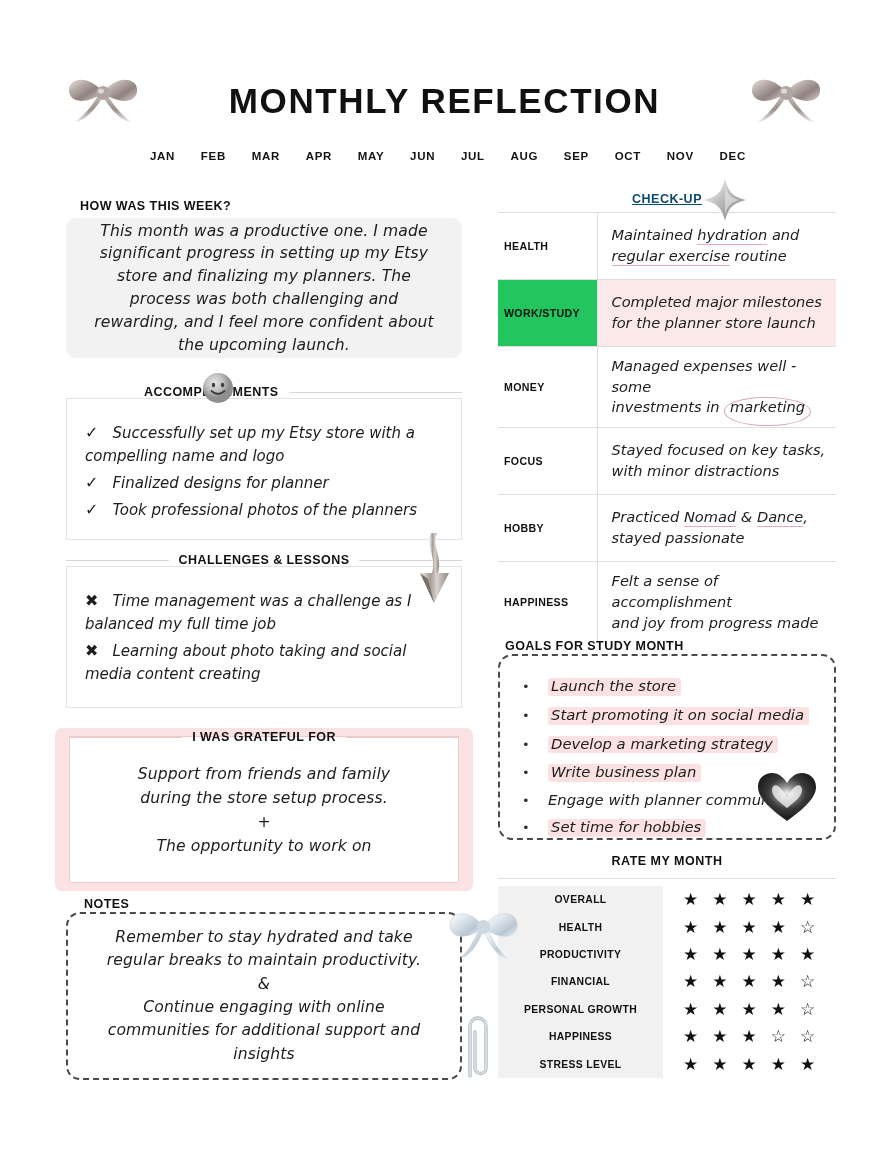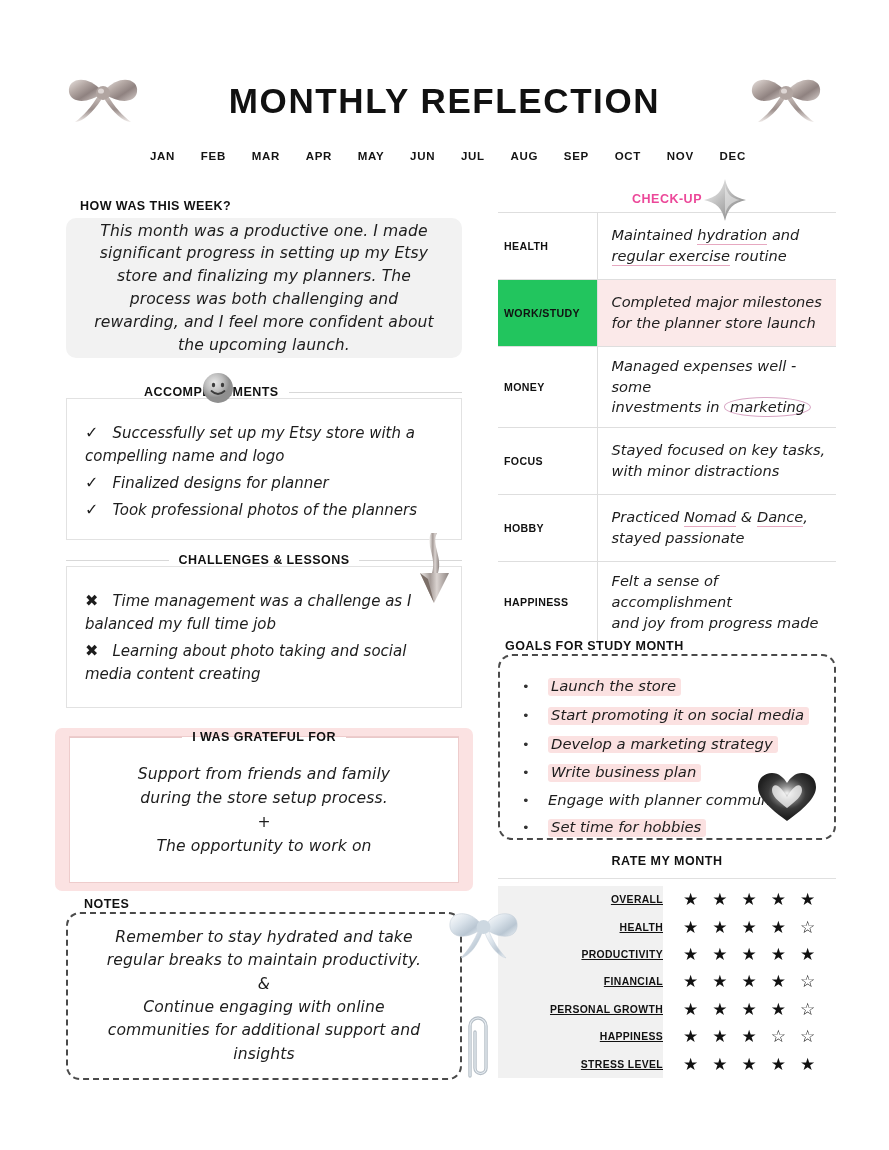--- a/index.html
+++ b/index.html
@@ -96,21 +96,21 @@
     position: absolute; left: 0; top: 912px; width: 396px; height: 168px;
     border: 2px dashed #4a4a4a; border-radius: 14px; background: #fff;
     display: flex; align-items: center; justify-content: center;
   }
   .bow-note { position: absolute; left: 375px; top: 900px; width: 84px; height: 66px; z-index: 5; }
   .clip { position: absolute; left: 392px; top: 1010px; width: 38px; height: 72px; z-index: 5; }
 
   .checkup-title {
     position: absolute; left: 498px; top: 192px; width: 338px;
     text-align: center; font-size: 12.5px; font-weight: 700;
-    letter-spacing: .5px; color: #ec4899;
+    letter-spacing: .5px; color: #0c4a6e; text-decoration: underline;
   }
   .sparkle { position: absolute; left: 701px; top: 176px; width: 48px; height: 48px; z-index: 5; }
 
   table.checkup {
     position: absolute; left: 498px; top: 212px; width: 338px;
     border-collapse: collapse; table-layout: fixed;
   }
   table.checkup td { border-top: 1px solid #dedede; vertical-align: middle; }
   td.ck-label {
     width: 99px; padding: 0 0 0 6px;
@@ -120,21 +120,21 @@
   td.ck-val {
     padding: 9px 4px 9px 14px; height: 67px;
     font-family: "DejaVu Sans", sans-serif; font-style: italic;
     font-size: 14.6px; line-height: 1.42; color: #1d1d1d;
   }
   tr.hl td { background: #22c55e; }
   tr.hl td.ck-val { background: linear-gradient(#fbe9e9,#fbe9e9); }
   .u-wave { border-bottom: 1.5px solid #e6a8c0; padding-bottom: 1px; }
   .circled {
     border: 1.4px solid #d8a6c4; border-radius: 48% 52% 50% 50%;
-    padding: 0 5px 1px 5px;
+    padding: 0 5px 10px 5px;
   }
 
   
   .goals-head {
     position: absolute; left: 505px; top: 639px;
     font-size: 12.5px; font-weight: 700; letter-spacing: .45px; color: #111;
   }
   .goals-box {
     position: absolute; left: 498px; top: 654px; width: 338px; height: 186px;
     border: 2px dashed #4a4a4a; border-radius: 14px; background: #fff;
@@ -157,24 +157,23 @@
   .rate-rule { position: absolute; left: 498px; top: 878px; width: 338px; height: 1px; background: #e0e0e0; }
   .rate-grid { position: absolute; left: 498px; top: 886px; width: 338px; }
   .rate-labels {
     position: absolute; left: 0; top: 0; width: 165px; height: 192px;
     background: #f1f1f1;
   }
   .rate-row {
     position: relative; display: flex; align-items: center; height: 27.4px;
   }
   .rate-name {
-    width: 165px; text-align: right;
+    width: 165px; text-align: center;
     font-size: 10.4px; font-weight: 700; letter-spacing: .35px; color: #111;
     z-index: 2;
-    text-decoration: underline;
   }
   .stars { display: flex; gap: 14px; margin-left: 20px; z-index: 2; }
   .star { font-size: 17px; line-height: 1; color: #111; }
   .star.empty { color: #111; }
 
   svg { display: block; }
 </style>
 </head>
 <body>
 

